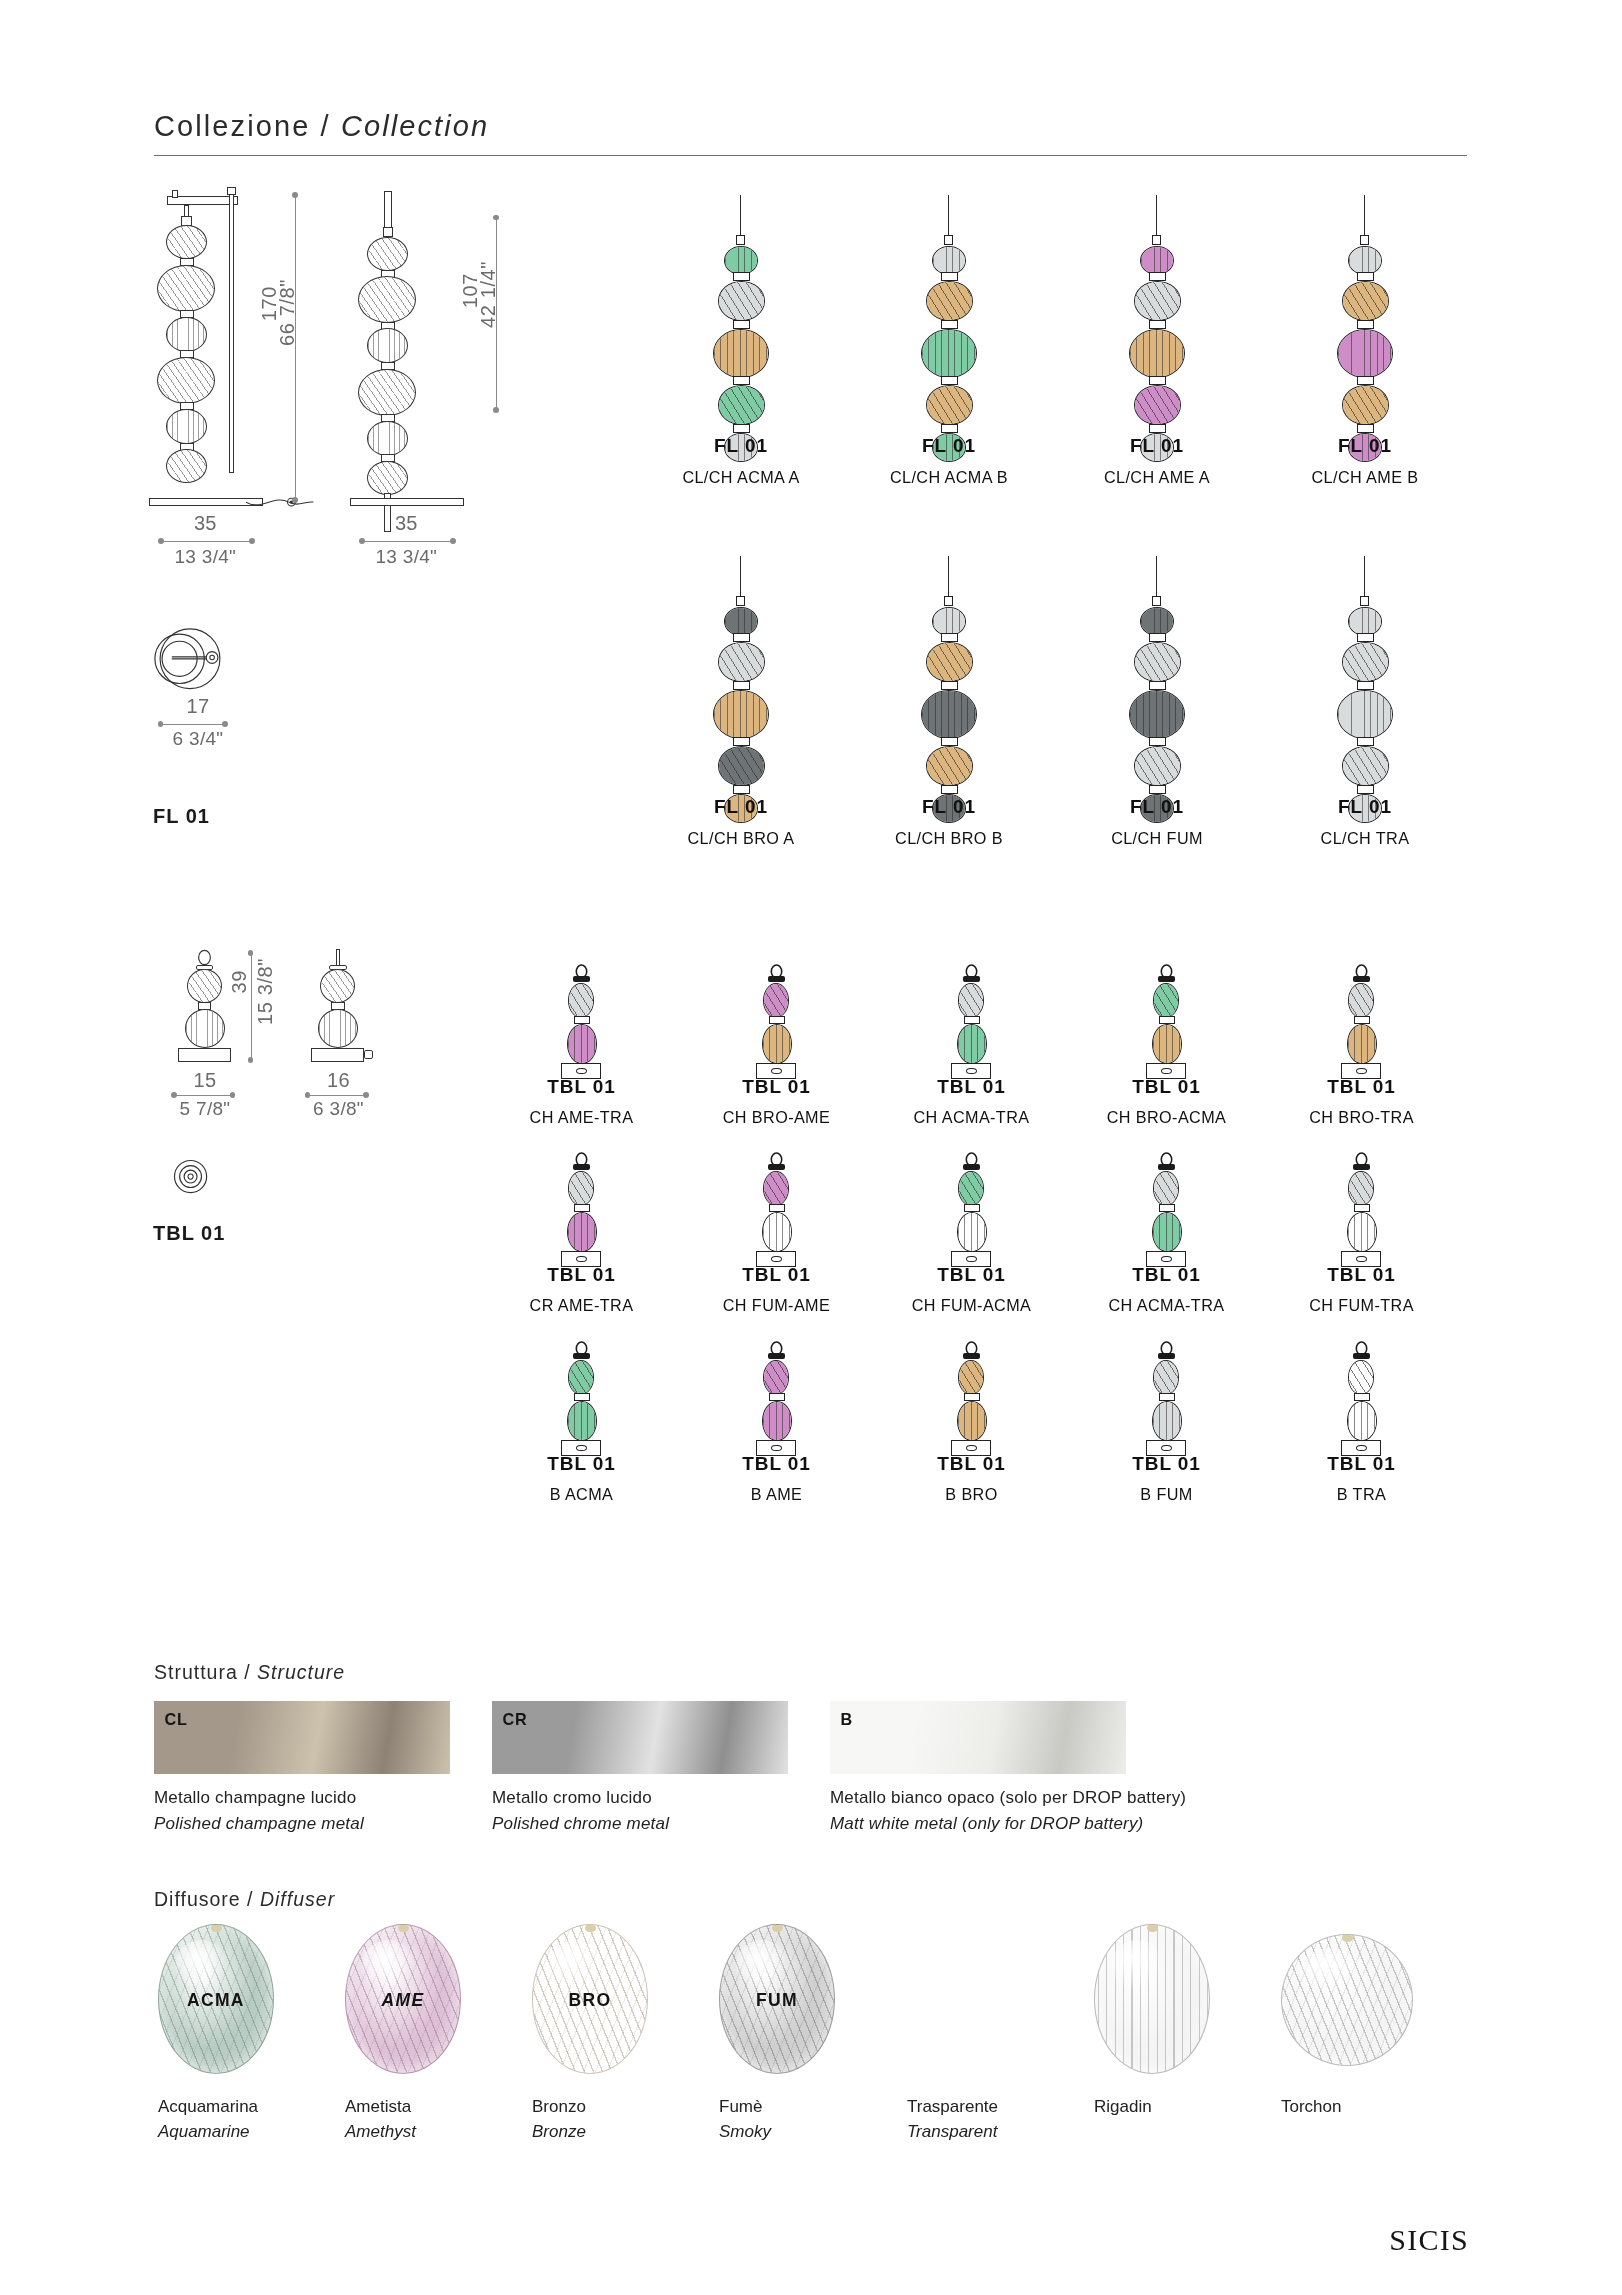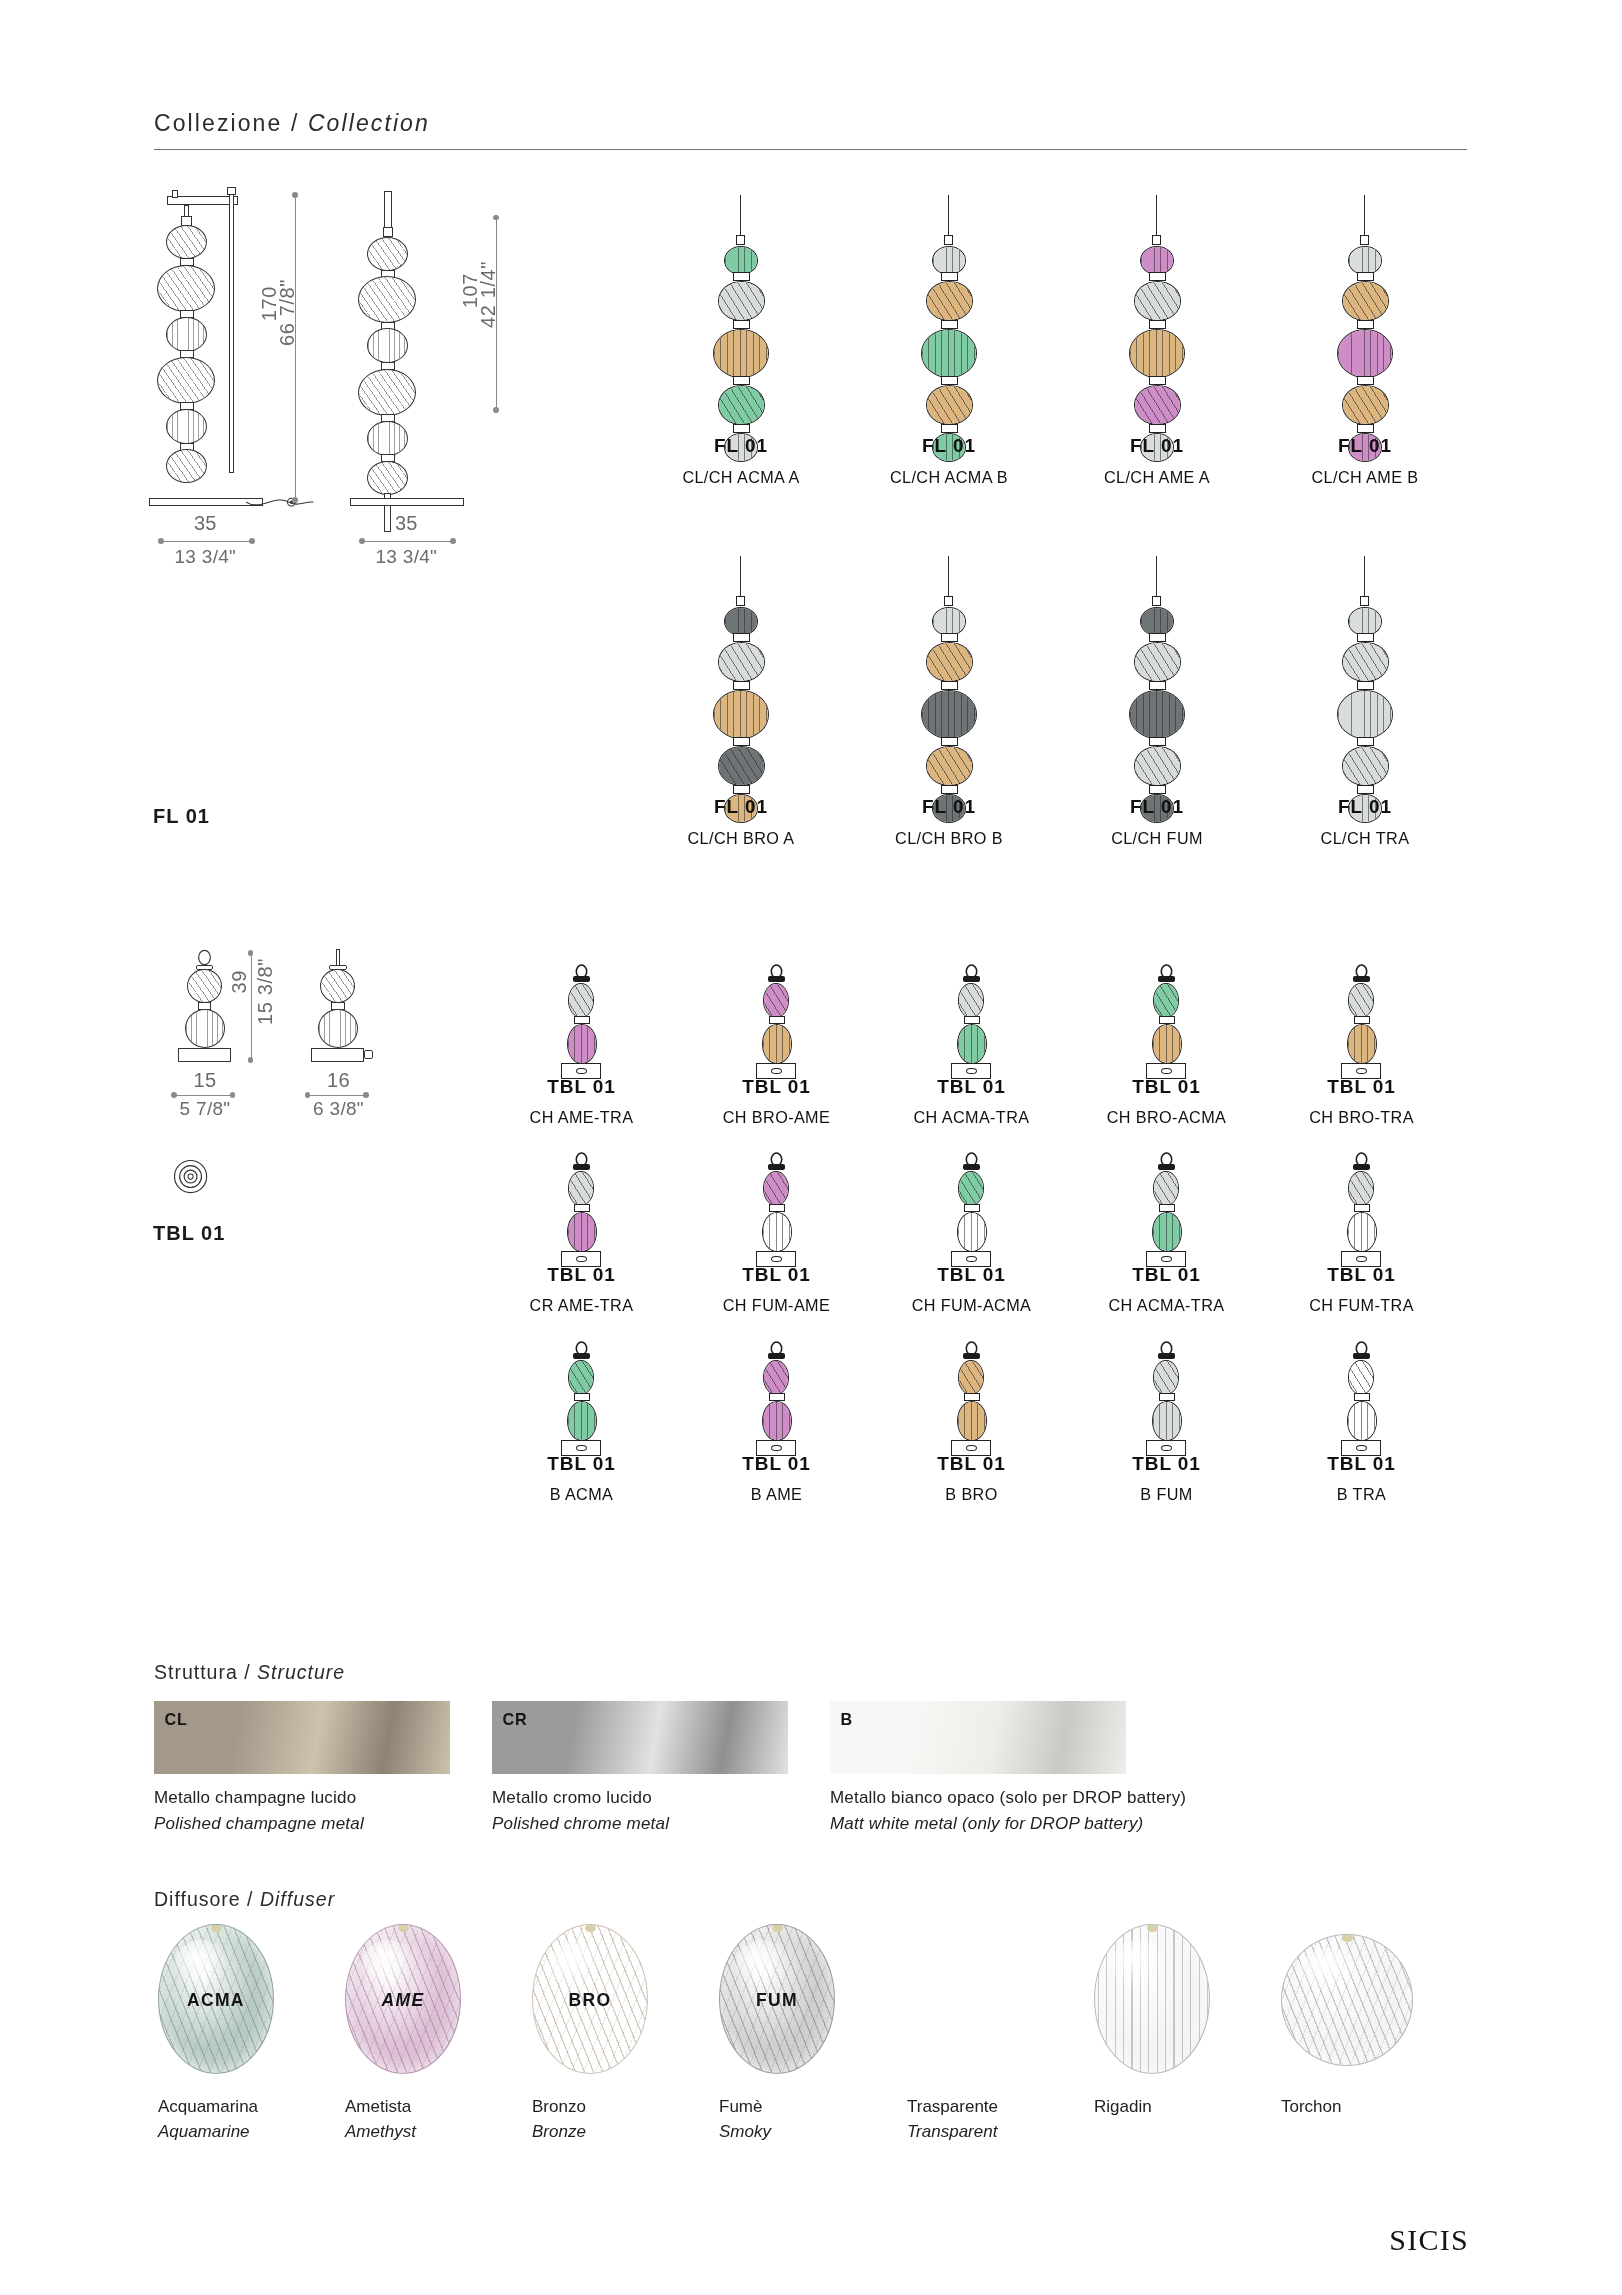--- a/index.html
+++ b/index.html
@@ -1,21 +1,21 @@
 <!DOCTYPE html>
 <html style="font-size:10.4px"><head>
 <meta charset="utf-8">
 <style>
   html,body{margin:0;padding:0;background:#fff;}
   body{width:1623px;height:2295px;font-family:"Liberation Sans",sans-serif;color:#1a1a1a;-webkit-font-smoothing:antialiased;}
   .page{position:relative;width:1623px;height:2295px;overflow:hidden;}
 
   
   .sec-head{position:absolute;left:154px;width:1313px;}
-  .sec-head .txt{font-size:23px;letter-spacing:2.1px;color:#2b2b2b;font-weight:400;white-space:nowrap;}
+  .sec-head .txt{font-size:29px;letter-spacing:2.1px;color:#2b2b2b;font-weight:400;white-space:nowrap;}
   .sec-head .txt i{font-style:italic;}
   .sec-head .rule{margin-top:11.7px;border-top:1px solid #6f6f6f;width:1313px;}
   .sub-head{position:absolute;left:154px;font-size:19.5px;letter-spacing:1px;color:#2b2b2b;white-space:nowrap;}
   .sub-head i{font-style:italic;}
 
   
   .code{font-weight:bold;font-size:19px;letter-spacing:0.9px;text-align:center;color:#111;}
   .variant{font-size:16.2px;letter-spacing:0.4px;text-align:center;color:#111;margin-top:4.5px;white-space:nowrap;}
   .dim{color:#6b6b6b;font-size:20px;text-align:center;letter-spacing:0.3px;}
   .dim.small{font-size:19px;}
@@ -159,20 +159,36 @@
       <div class="vdim" style="position:absolute;left:109px;top:91px;">107</div>
       <div class="vdim" style="position:absolute;left:127px;top:79px;">42 1/4"</div>
       <div class="dim" style="position:absolute;left:-5.2px;top:330px;width:123px;">35</div>
       <div class="dimline" style="left:11.7px;top:359px;width:92px;height:1px;"></div>
       <div class="dimdot" style="left:9px;top:356px;"></div>
       <div class="dimdot" style="left:100px;top:356px;"></div>
       <div class="dim small" style="position:absolute;left:-5.2px;top:364px;width:123px;">13 3/4"</div>
     </div>
   </div>
 
+  <div class="abs" style="left:151px;top:625px;width:136px;height:130px;">
+    <svg width="130" height="78" viewBox="0 0 200 120">
+      <circle cx="60" cy="52" r="46" fill="#fff" stroke="#333" stroke-width="1.8"></circle>
+      <circle cx="44" cy="52" r="38" fill="none" stroke="#333" stroke-width="1.8"></circle>
+      <circle cx="44" cy="52" r="27" fill="none" stroke="#333" stroke-width="1.8"></circle>
+      <line x1="32" y1="52" x2="90" y2="52" stroke="#333" stroke-width="1.8"></line>
+      <line x1="32" y1="49" x2="90" y2="49" stroke="#333" stroke-width="1.8"></line>
+      <circle cx="94" cy="50" r="9" fill="#fff" stroke="#333" stroke-width="1.8"></circle>
+      <circle cx="94" cy="50" r="3.5" fill="none" stroke="#333" stroke-width="1.6"></circle>
+    </svg>
+    <div class="dim" style="position:absolute;left:-18px;top:70px;width:130px;">17</div>
+    <div class="dimline" style="left:9px;top:99px;width:66px;height:1px;"></div>
+    <div class="dimdot" style="left:6.5px;top:96px;"></div>
+    <div class="dimdot" style="left:71px;top:96px;"></div>
+    <div class="dim small" style="position:absolute;left:-18px;top:103px;width:130px;">6 3/4"</div>
+  </div>
   <div class="abs" style="left:153px;top:805px;font-weight:bold;font-size:20px;letter-spacing:1px;">FL 01</div>
 
   <div class="abs" id="fl-grid" style="left:637px;top:195px;width:838px;height:656px;">
       <div class="abs" style="left: 0px; top: 0px; width: 208px;">
         <div class="stem" style="left:103px;top:0;width:1.3px;height:45px;"></div>
         <div class="ring" style="left:99px;top:40px;width:9px;height:10.4px;"></div>
         <div class="abs" style="left:87px;top:51px;">
           <div class="bead" style="width:34px;height:29px;">
             <div class="fillc" style="background:#7ecba4"></div>
             <div class="tex rigadin"></div>

